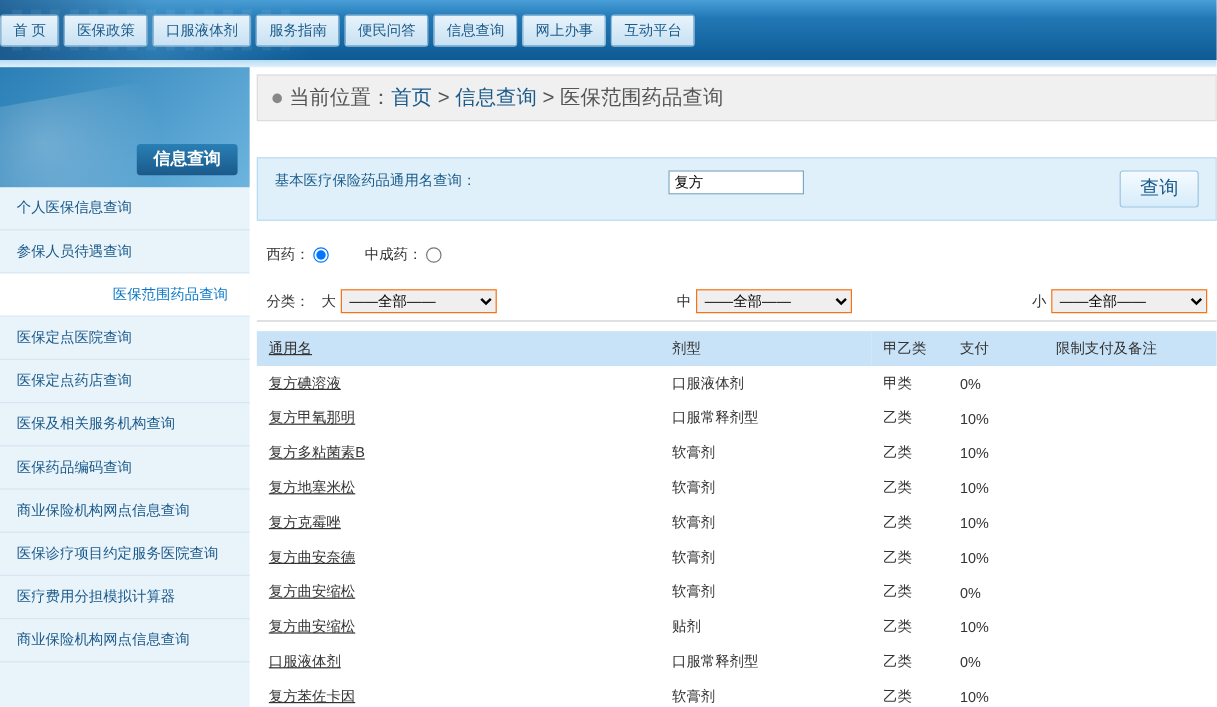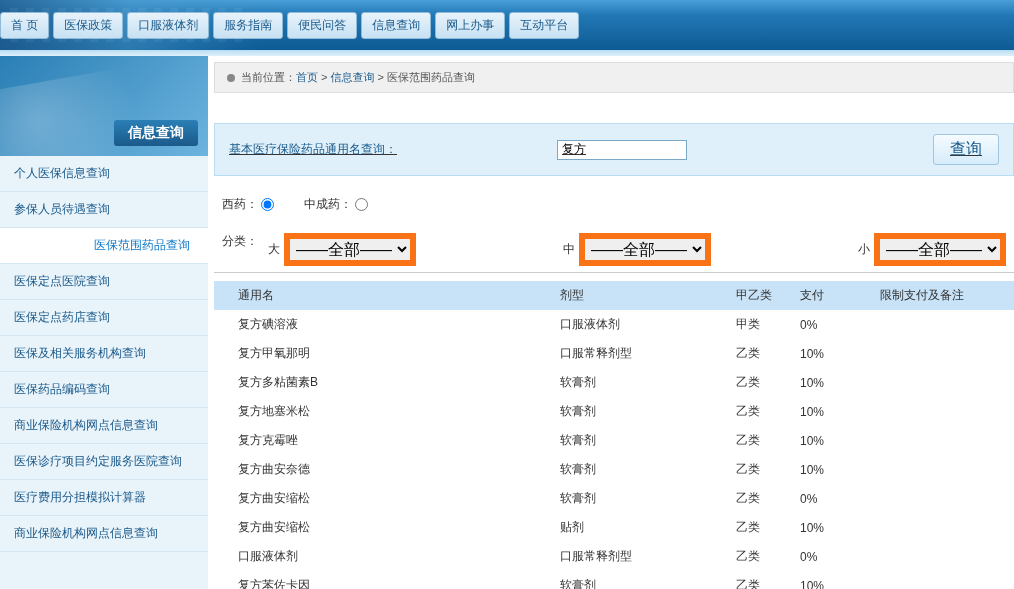--- a/index.html
+++ b/index.html
@@ -12,37 +12,37 @@
 .strip { height: 6px; background: linear-gradient(to bottom, #b8dcf2, #dff0fb); }
 .main { display: flex; }
 .sidebar { width: 208px; background: #e9f3fa; }
 .side-hero { height: 100px; background: linear-gradient(135deg, #2a7fb5, #6db4df); position: relative; overflow: hidden; }
 .side-hero::before { content: ""; position: absolute; left: -20px; top: 20px; width: 200px; height: 120px; background: radial-gradient(circle at 30% 30%, rgba(255,255,255,0.25), transparent 60%); transform: rotate(-10deg); }
 .side-hero-label { position: absolute; right: 10px; bottom: 10px; background: linear-gradient(to bottom, #2a7fb5, #1a5a8a); color: #fff; padding: 4px 14px; font-size: 14px; font-weight: bold; border-radius: 3px; }
 .side-list { list-style: none; }
 .side-list li { padding: 9px 14px; border-bottom: 1px solid #d5e7f3; color: #1a5a8a; cursor: pointer; }
 .side-list li.active { background: #fff; text-align: right; color: #0a78c8; padding-right: 18px; }
 .content { flex: 1; padding: 0; }
-.breadcrumb { background: #f0f0f0; border: 1px solid #ddd; padding: 7px 12px; font-size: 11px; color: #555; margin: 6px 0 30px 6px; display: flex; align-items: center; gap: 6px; }
+.breadcrumb { background: #f0f0f0; border: 1px solid #ddd; padding: 7px 12px; font-size: 17px; color: #555; margin: 6px 0 30px 6px; display: flex; align-items: center; gap: 6px; }
 .breadcrumb .dot { width: 8px; height: 8px; border-radius: 50%; background: #888; display: inline-block; }
 .breadcrumb a { color: #1a5a8a; text-decoration: none; }
-.search-bar { background: #dff0fb; border: 1px solid #b8dcf2; padding: 10px 14px; margin: 0 0 14px 6px; display: flex; align-items: center; gap: 10px; text-decoration: underline; }
+.search-bar { background: #dff0fb; border: 1px solid #b8dcf2; padding: 10px 14px; margin: 0 0 14px 6px; display: flex; align-items: flex-start; gap: 10px; }
 .search-bar label { color: #1a5a8a; flex-shrink: 0; }
-.search-bar input[type=text] { border: 1px solid #7aa8c9; padding: 2px 4px; width: 130px; font-size: 12px; background: #fff; }
+.search-bar input[type=text] { border: 1px solid #7aa8c9; padding: 2px 4px; width: 113px; font-size: 12px; background: #fff; }
 .search-bar .search-btn { margin-left: auto; background: linear-gradient(to bottom, #f5fbff, #d6ecfa); border: 1px solid #9fc6e0; border-radius: 3px; padding: 4px 16px; color: #1a5a8a; cursor: pointer; font-size: 16px; }
-.filter-row { margin: 0 0 8px 6px; padding: 6px 8px; display: flex; gap: 10px; color: #333; flex-wrap: wrap; }
+.filter-row { margin: 0 0 8px 6px; padding: 6px 8px; display: flex; align-items: center; gap: 10px; color: #333; flex-wrap: wrap; }
 .filter-row.bordered { border-bottom: 1px solid #ccc; }
 .filter-row label { display: inline-flex; align-items: center; gap: 3px; }
-.filter-row select { border: 6px solid #f97316; padding: 1px 2px; font-size: 16px; min-width: 130px; }
+.filter-row select { border: 1px solid #f97316; padding: 1px 2px; font-size: 12px; min-width: 130px; }
 .cat-group { display: inline-flex; align-items: center; gap: 4px; }
 .cat-spacer { flex: 1; }
 .tbl { width: calc(100% - 6px); margin-left: 6px; border-collapse: collapse; font-size: 12px; }
 .tbl th { background: #c8e3f7; color: #333; text-align: left; padding: 6px 10px; font-weight: normal; }
 .tbl td { padding: 6px 10px; color: #333; }
-.tbl td:first-child, .tbl th:first-child { padding-left: 24px; }
+.tbl td:first-child, .tbl th:first-child { padding-left: 10px; text-decoration: underline; }
 .col-name { width: 42%; }
 .col-form { width: 22%; }
 .col-type { width: 8%; }
 .col-pay { width: 10%; }
 .col-note { width: 18%; }
 </style>
 </head>
 <body>
 
 <div class="top-banner">

